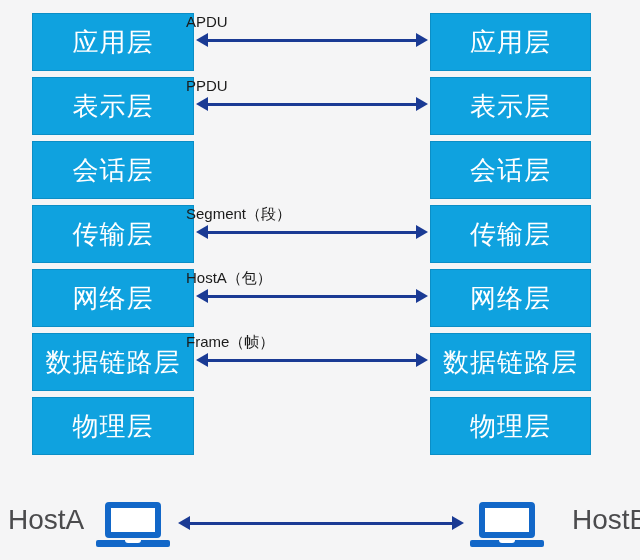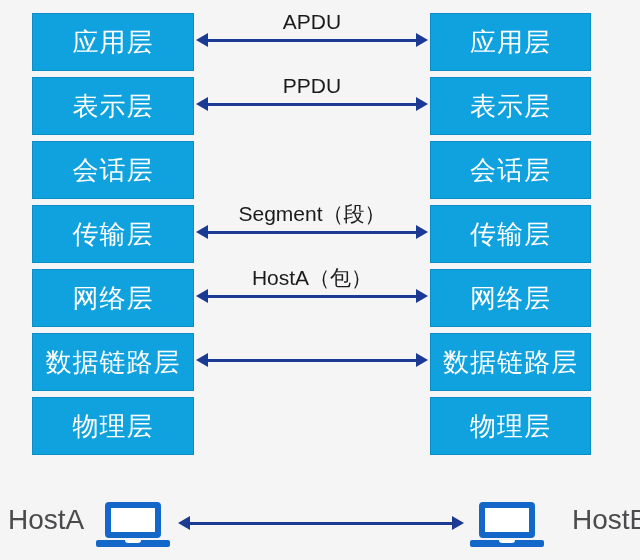--- a/index.html
+++ b/index.html
@@ -54,22 +54,22 @@
     width: 232px;
     height: 54px;
   }
   .pdu-label {
     position: absolute;
     left: -10px;
     right: -10px;
     top: -3px;
     height: 24px;
     line-height: 24px;
-    text-align: center;
-    font-size: 21px;
+    text-align: left;
+    font-size: 15px;
     color: var(--pdu-text);
     white-space: nowrap;
   }
   .arrow {
     position: absolute;
     left: 0;
     right: 0;
     top: 20px;
     height: 14px;
   }
@@ -226,20 +226,21 @@
       <div class="layer-box right">
           <span>网络层</span>
         </div>
     </div>
 
     <div class="layer-row">
       <div class="layer-box left">
           <span>数据链路层</span>
         </div>
       <div class="mid">
+        <div class="pdu-label">Frame（帧）</div>
         <div class="arrow">
           <span class="head hleft"></span>
           <span class="shaft"></span>
           <span class="head hright"></span>
         </div>
       </div>
       <div class="layer-box right">
           <span>数据链路层</span>
         </div>
     </div>

